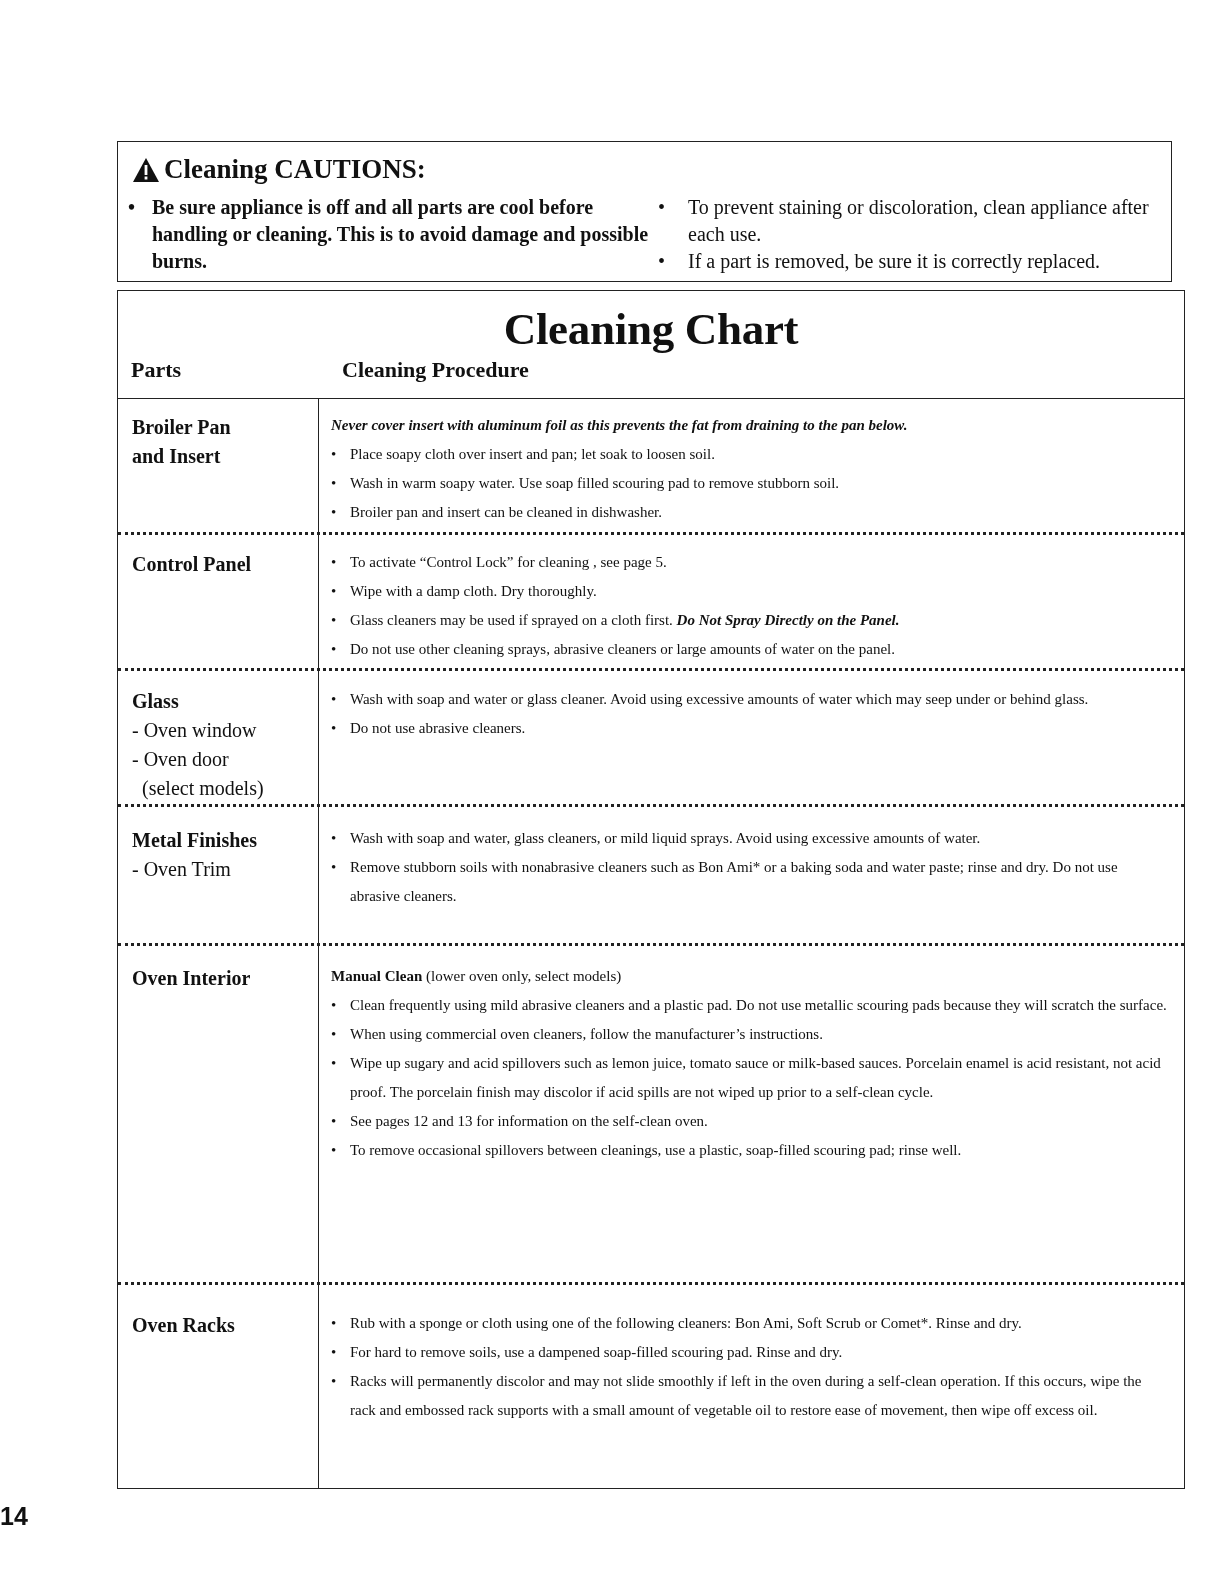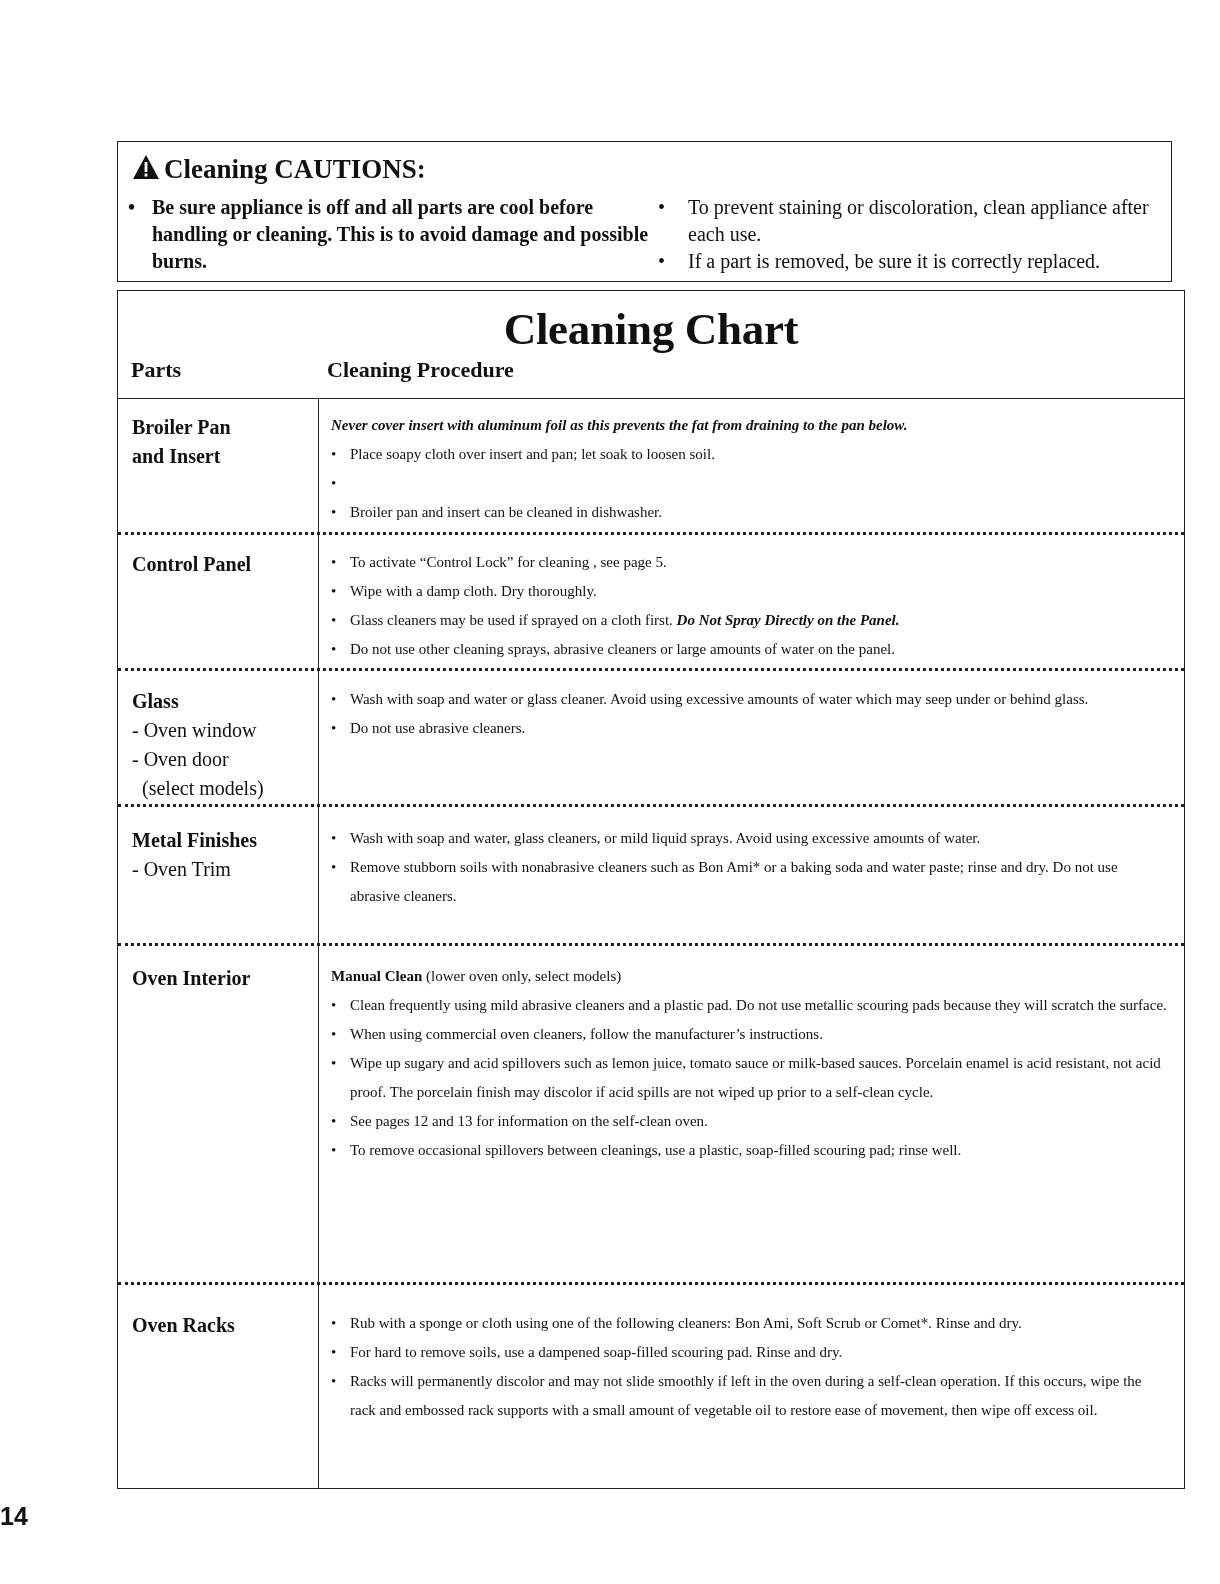--- a/index.html
+++ b/index.html
@@ -6,40 +6,40 @@
   body {
     width: 1220px; height: 1584px; position: relative; overflow: hidden;
     font-family: "Liberation Serif", "DejaVu Serif", serif; color: #111;
   }
   .caution-box {
     position: absolute; left: 117px; top: 141px; width: 1055px; height: 141px;
     border: 1.5px solid #222; box-sizing: border-box;
   }
   .caution-title {
     position: absolute; left: 14px; top: 12px; font-size: 27px; font-weight: bold;
-    display: flex; gap: 4px;
+    display: flex; align-items: center; gap: 4px;
   }
   .warn-icon { width: 28px; height: 26px; display: inline-block; }
   .caution-col { position: absolute; top: 52px; font-size: 20px; line-height: 27px; }
   .caution-col.left { left: 10px; width: 530px; font-weight: bold; }
   .caution-col.right { left: 540px; width: 505px; }
   .bul { display: flex; }
   .bul .dot { width: 24px; flex: 0 0 24px; text-align: left; padding-left: 0; }
   .caution-col.right .bul .dot { width: 30px; flex: 0 0 30px; }
   .chart-box {
     position: absolute; left: 117px; top: 290px; width: 1068px; height: 1199px;
     border: 1.5px solid #222; box-sizing: border-box;
   }
   .chart-title {
     position: absolute; left: 0; width: 100%; top: 12px; text-align: center;
     font-size: 45px; font-weight: bold; letter-spacing: -0.3px;
   }
   .col-head { position: absolute; top: 66px; font-size: 22px; font-weight: bold; }
   .col-head.parts { left: 13px; }
-  .col-head.proc { left: 209px; }
+  .col-head.proc { left: 224px; }
   .head-rule { position: absolute; left: 0; right: 0; top: 107px; border-top: 1.5px solid #222; }
   .col-sep { position: absolute; left: 200px; top: 108px; bottom: 0; border-left: 1.5px solid #222; }
   .row { position: absolute; left: 0; right: 0; }
   .row .part { position: absolute; left: 14px; top: 14px; width: 180px; font-size: 20px; line-height: 29px; }
   .row .part .pname { font-weight: bold; }
   .row .proc { position: absolute; left: 213px; top: 12px; right: 14px; font-size: 15px; line-height: 29px; }
   .proc .line { display: flex; }
   .proc .line .dot { flex: 0 0 19px; width: 19px; }
   .proc .italic-note { font-style: italic; font-weight: bold; }
   .proc .sub-head { font-weight: bold; margin-top: 48px; }
@@ -93,20 +93,21 @@
       <div class="pname">and Insert</div>
     </div>
     <div class="proc">
       <div class="italic-note">Never cover insert with aluminum foil as this prevents the fat from draining to the pan below.</div>
       <div class="line">
           <span class="dot">•</span>
           <span>Place soapy cloth over insert and pan; let soak to loosen soil.</span>
         </div>
       <div class="line">
           <span class="dot">•</span>
+          <span>Wash in warm soapy water. Use soap filled scouring pad to remove stubborn soil.</span>
         </div>
       <div class="line">
           <span class="dot">•</span>
           <span>Broiler pan and insert can be cleaned in dishwasher.</span>
         </div>
     </div>
   </div>
   <div class="dotted" style="top:241px;"></div>
 
   <div class="row" style="top:245px;">

